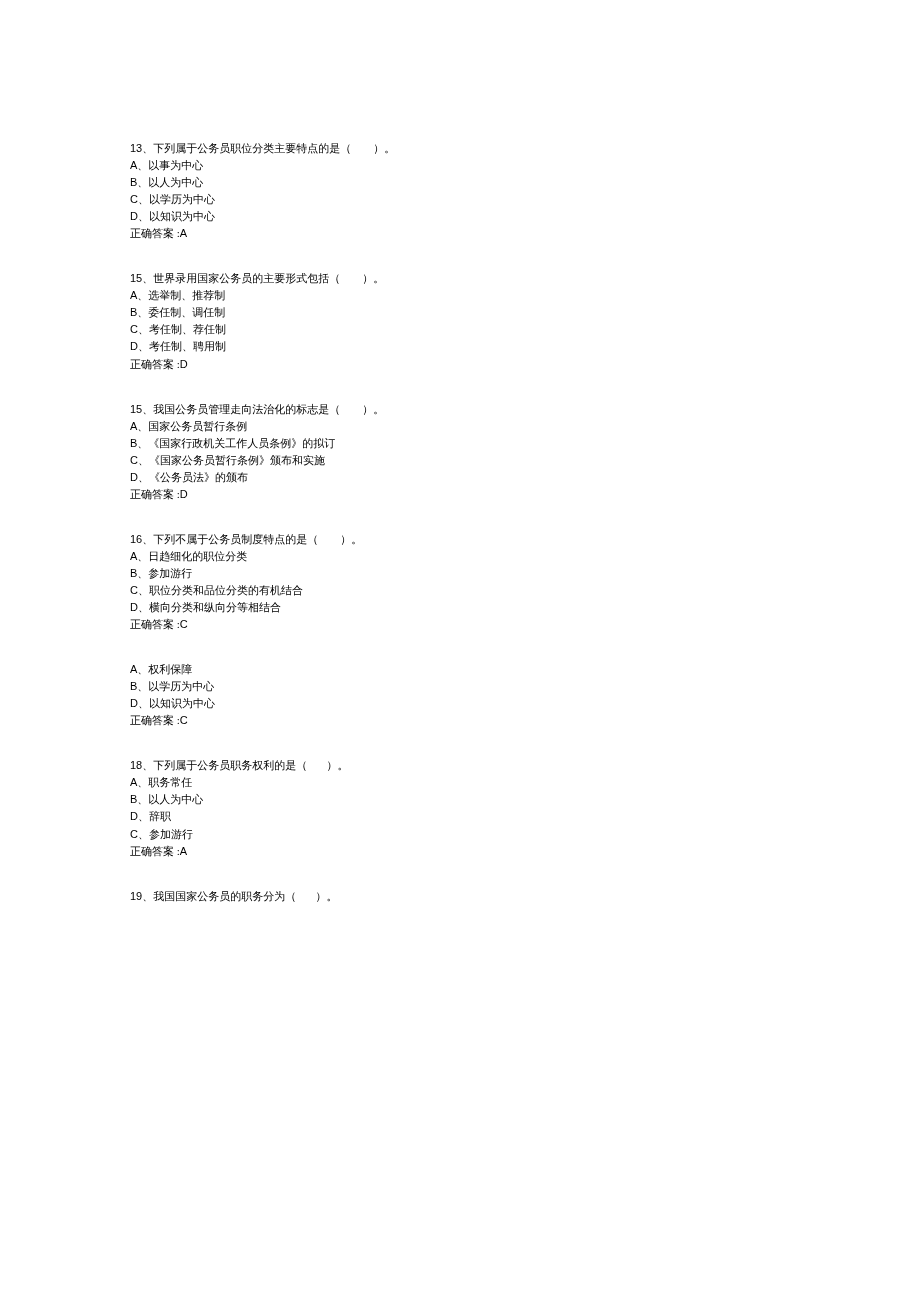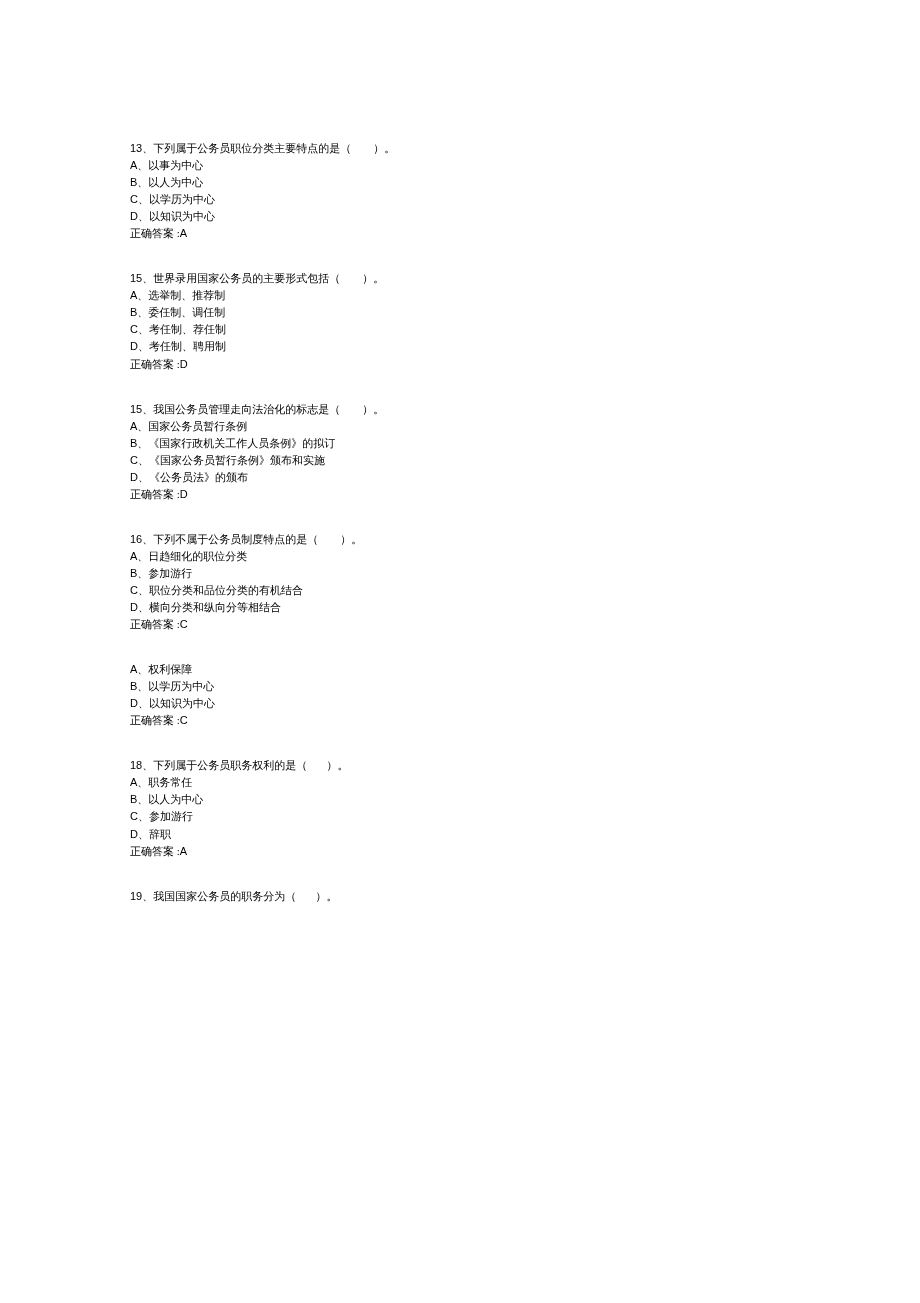--- a/index.html
+++ b/index.html
@@ -74,20 +74,20 @@
     <div class="question-block">
       <div class="q-line"><span class="opt-label">A</span><span>、权利保障</span></div>
       <div class="q-line"><span class="opt-label">B</span><span>、以学历为中心</span></div>
       <div class="q-line"><span class="opt-label">D</span><span>、以知识为中心</span></div>
       <div class="q-line"><span class="answer-label">正确答案 :</span><span class="answer-value">C</span></div>
     </div>
     <div class="question-block">
       <div class="q-line"><span class="q-number">18</span><span>、下列属于公务员职务权利的是</span><span>（       ）。</span></div>
       <div class="q-line"><span class="opt-label">A</span><span>、职务常任</span></div>
       <div class="q-line"><span class="opt-label">B</span><span>、以人为中心</span></div>
+      <div class="q-line"><span class="opt-label">D</span><span>、辞职</span></div>
       <div class="q-line"><span class="opt-label">C</span><span>、参加游行</span></div>
-      <div class="q-line"><span class="opt-label">D</span><span>、辞职</span></div>
       <div class="q-line"><span class="answer-label">正确答案 :</span><span class="answer-value">A</span></div>
     </div>
     <div class="question-block">
       <div class="q-line"><span class="q-number">19</span><span>、我国国家公务员的职务分为</span><span>（       ）。</span></div>
     </div>
   </div>
 
 </body></html>

